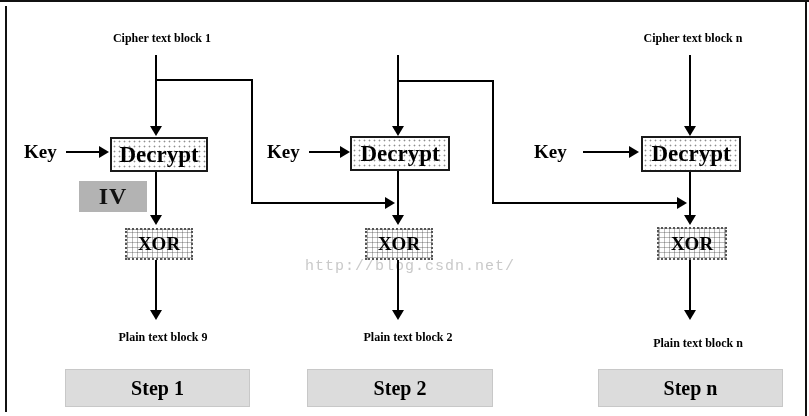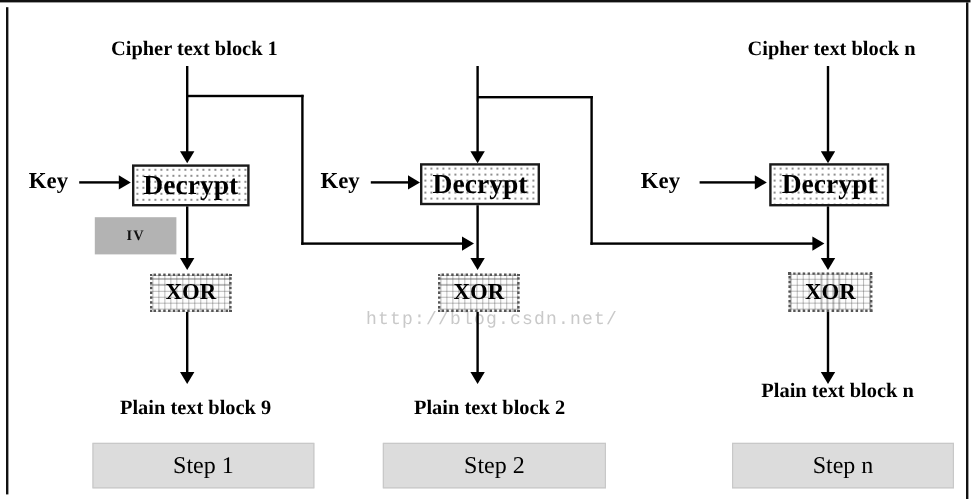--- a/index.html
+++ b/index.html
@@ -14,21 +14,21 @@
     overflow:hidden;font-family:"Liberation Serif", serif;color:#000;
   }
   .hline{position:absolute;height:2px;background:var(--line);}
   .vline{position:absolute;width:2px;background:var(--line);}
   .ah-down{position:absolute;width:0;height:0;
     border-left:6px solid transparent;border-right:6px solid transparent;
     border-top:10px solid var(--line);}
   .ah-right{position:absolute;width:0;height:0;
     border-top:6px solid transparent;border-bottom:6px solid transparent;
     border-left:10px solid var(--line);}
-  .lbl{position:absolute;font-weight:bold;font-size:17px;text-align:center;
+  .lbl{position:absolute;font-weight:bold;font-size:12px;text-align:center;
     white-space:nowrap;z-index:3;}
   .key{position:absolute;font-weight:bold;font-size:19px;z-index:3;}
   .decrypt{
     position:absolute;z-index:2;box-sizing:border-box;
     border:2px solid #1a1a1a;background-color:#ffffff;
     background-image:radial-gradient(circle,#8f8f8f 0.8px,transparent 1.1px);
     background-size:5px 5px;
     font-weight:bold;font-size:23px;text-align:center;
     display:flex;align-items:center;justify-content:center;
   }
@@ -36,28 +36,28 @@
     position:absolute;z-index:2;box-sizing:border-box;
     border:2px dotted #555;background-color:#fdfdfd;
     background-image:
       repeating-linear-gradient(0deg,rgba(60,60,60,.35) 0 1px,transparent 1px 5px),
       repeating-linear-gradient(90deg,rgba(60,60,60,.35) 0 1px,transparent 1px 5px);
     font-weight:bold;font-size:19px;text-align:center;
     display:flex;align-items:center;justify-content:center;
   }
   .ivbox{
     position:absolute;z-index:2;background:var(--iv-bg);color:#111;
-    font-weight:bold;font-size:12px;text-align:center;
+    font-weight:bold;font-size:24px;text-align:center;
     display:flex;align-items:center;justify-content:center;letter-spacing:1px;
   }
   .step{
     position:absolute;z-index:2;background:var(--step-bg);
     border:1px solid #c8c8c8;box-sizing:border-box;
-    font-weight:normal;font-size:20px;text-align:center;
-    display:flex;align-items:center;justify-content:center;margin-left:12px;
+    font-weight:bold;font-size:20px;text-align:center;
+    display:flex;align-items:center;justify-content:center;
   }
   .watermark{
     position:absolute;z-index:1;color:var(--watermark);
     font-family:"Liberation Mono", monospace;font-size:15px;letter-spacing:1px;
     white-space:nowrap;
     margin-top:48px;
   }
   .frame-top{position:absolute;left:0;top:0;width:809px;height:2px;background:#111;}
   .frame-left{position:absolute;left:5px;top:6px;width:2px;height:406px;background:#111;}
   .frame-right{position:absolute;left:805px;top:2px;width:2px;height:414px;background:#111;}
@@ -140,17 +140,17 @@
   <div class="decrypt" style="left:641px;top:136px;width:100px;height:36px;">Decrypt</div>
 
   <div class="vline conn" style="left:689px;top:172px;height:44px;"></div>
   <div class="ah-down conn" style="left:684px;top:215px;"></div>
 
   <div class="xor" style="left:657px;top:227px;width:70px;height:33px;">XOR</div>
 
   <div class="vline conn" style="left:689px;top:260px;height:51px;"></div>
   <div class="ah-down conn" style="left:684px;top:310px;"></div>
 
-  <div class="lbl" style="left:598px;top:316px;width:200px;">Plain text block n</div>
+  <div class="lbl" style="left:598px;top:336px;width:200px;">Plain text block n</div>
 
   <div class="step" style="left:598px;top:369px;width:185px;height:38px;text-align:center;">Step n</div>
 
 </div>
 
 </body></html>

